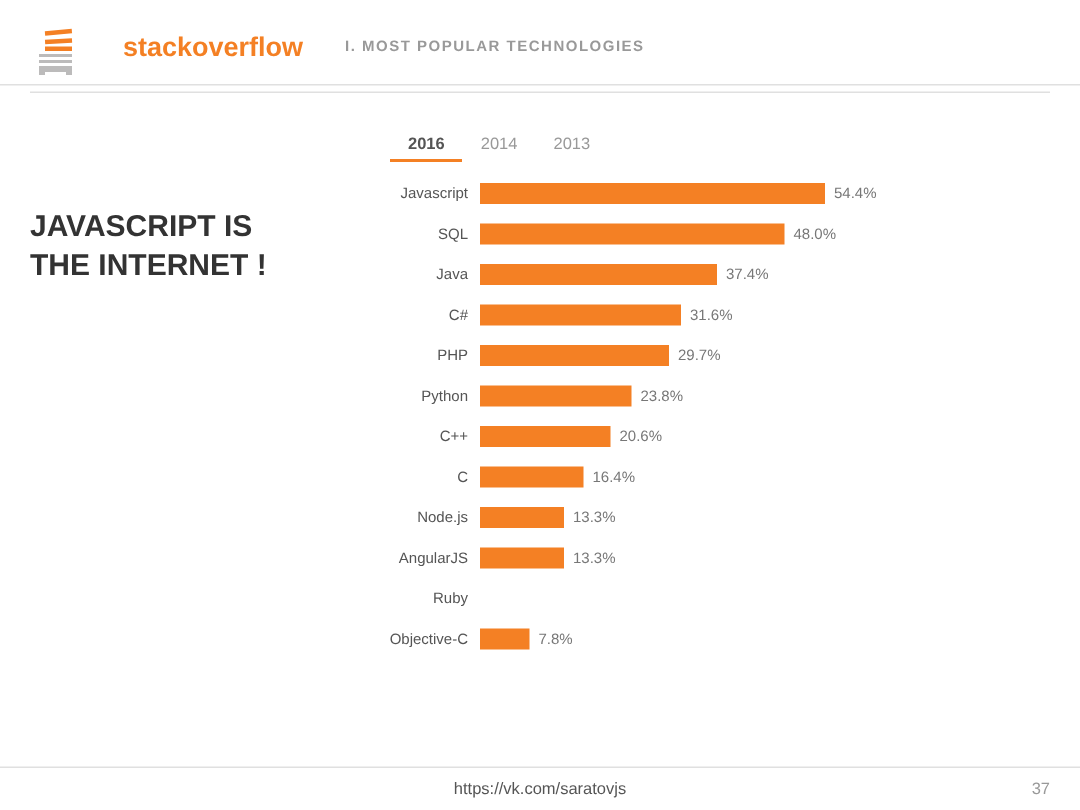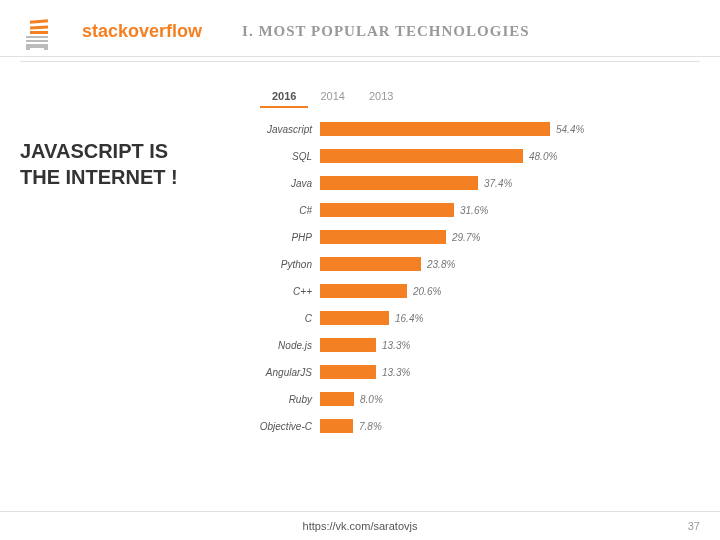--- a/index.html
+++ b/index.html
@@ -30,26 +30,25 @@
     }
     .logo-text {
       font-size: 18px;
       font-weight: bold;
       color: #555;
     }
     .logo-text span {
       color: #f48024;
     }
     .slide-title {
-      margin-left: 40px;
-      font-size: 15px;
+      margin-left: 28px;
+      font-size: 10px;
       font-weight: bold;
       color: #999;
       letter-spacing: 1px;
-      font-family: Liberation Serif, serif;
     }
 
     
     .year-tabs {
       display: flex;
       gap: 0;
       margin-left: 240px;
       margin-top: 24px;
       padding: 0 20px;
     }
@@ -83,21 +82,20 @@
       font-weight: 900;
       color: #333;
       line-height: 1.3;
       text-transform: uppercase;
     }
 
     
     .chart-area {
       flex: 1;
       padding-left: 10px;
-      font-style: italic;
     }
     .chart-row {
       display: flex;
       align-items: center;
       margin-bottom: 5px;
       height: 22px;
     }
     .chart-label {
       width: 90px;
       text-align: right;
@@ -261,24 +259,20 @@
       </div>
       <div class="chart-row">
         <div class="chart-label">AngularJS</div>
         <div class="bar-container">
           <div class="bar" style="width: 56px;"></div>
           <span class="bar-value">13.3%</span>
         </div>
       </div>
       <div class="chart-row">
         <div class="chart-label">Ruby</div>
-        <div class="bar-container">
-          <div class="bar" style="width: 34px;"></div>
-          <span class="bar-value">8.0%</span>
-        </div>
       </div>
       <div class="chart-row">
         <div class="chart-label">Objective-C</div>
         <div class="bar-container">
           <div class="bar" style="width: 33px;"></div>
           <span class="bar-value">7.8%</span>
         </div>
       </div>
     </div>
 </div>

